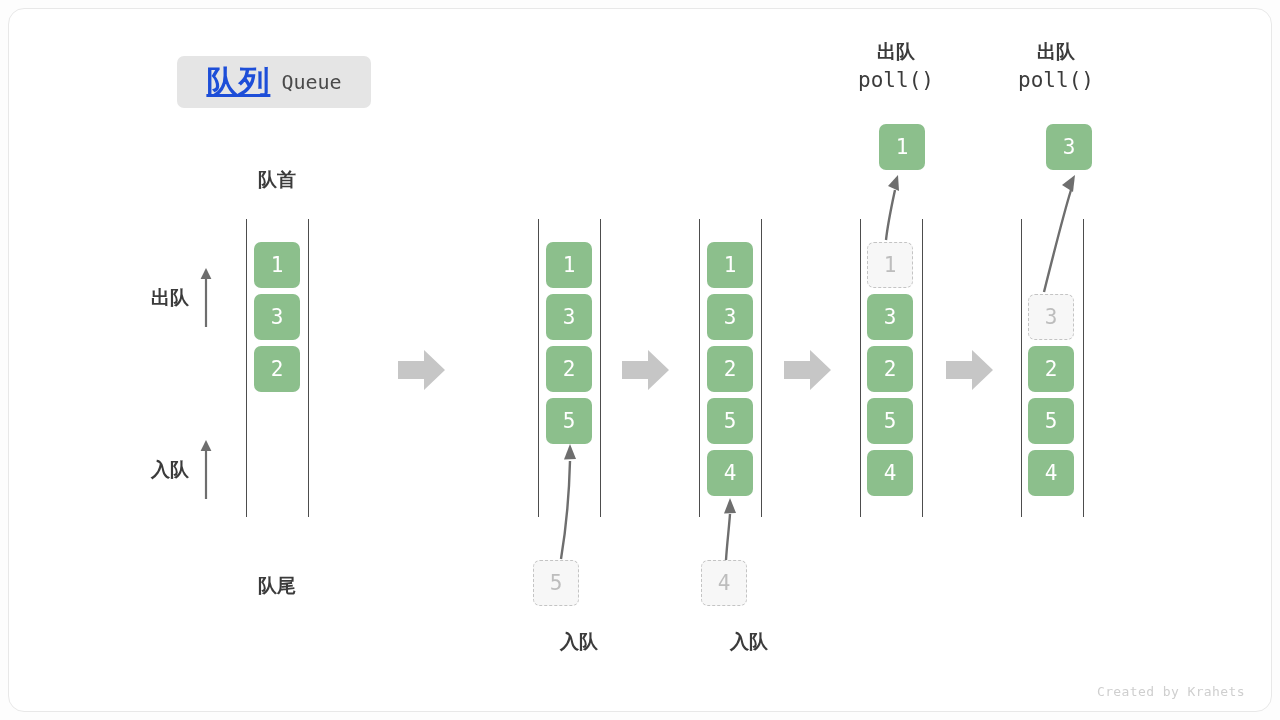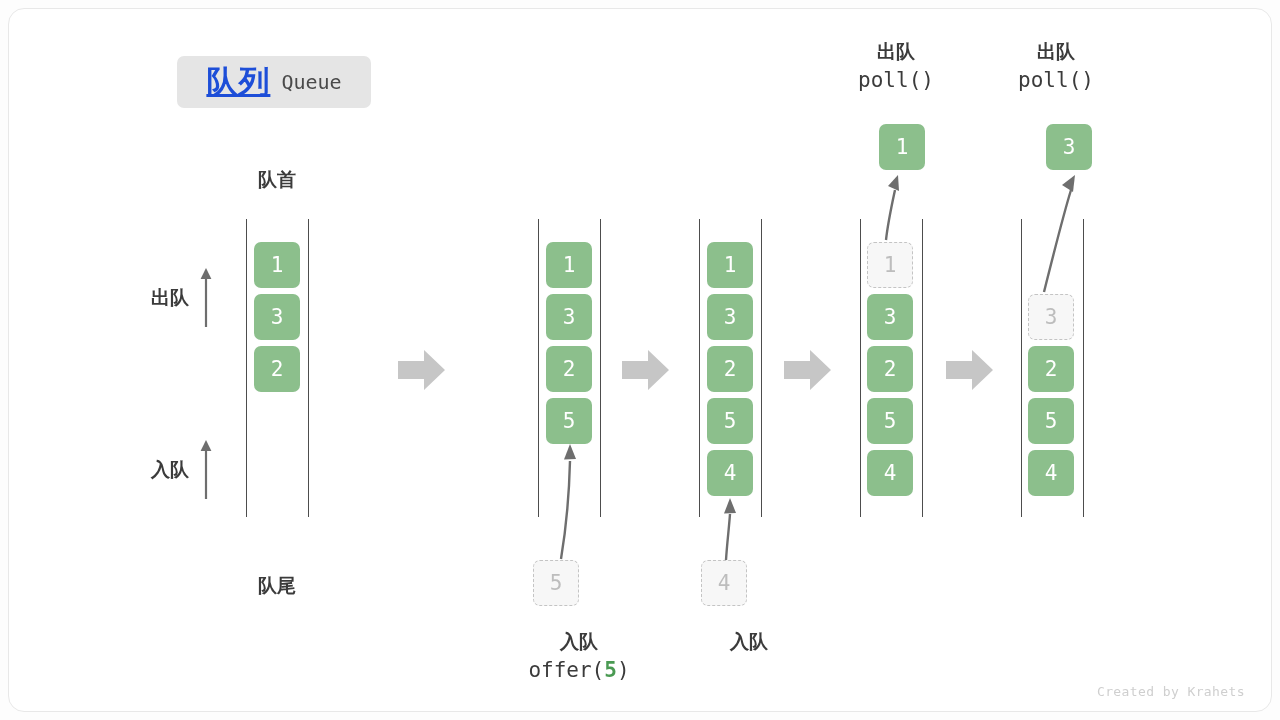--- a/index.html
+++ b/index.html
@@ -144,21 +144,20 @@
 
   <div class="abs box ghost" style="left:524px;top:551px;">5</div>
 
   <svg class="abs" style="left:530px;top:430px;width:50px;height:125px;" viewBox="0 0 50 125">
     <path d="M22,120 C26,96 30,62 31,22" stroke="#6e6e6e" stroke-width="2.4" fill="none"></path>
     <polygon points="31,5 37,20 25,20.6" fill="#6e6e6e"></polygon>
   </svg>
 
   <div class="abs op-caption" style="left:460px;top:620px;width:220px;">
     <div class="cn">入队</div>
-    <div class="code"><span>offer(</span><span class="arg">5</span><span>)</span></div>
   </div>
 
   <svg class="abs step-arrow" style="left:613px;top:338px;" viewBox="0 0 48 46">
     <polygon points="0,14 26,14 26,3 47,23 26,43 26,32 0,32" fill="#c6c6c6"></polygon>
   </svg>
 
   <div class="abs rail" style="left:690px;top:210px;height:298px;"></div>
   <div class="abs rail" style="left:752px;top:210px;height:298px;"></div>
 
   <div class="abs box solid" style="left:698px;top:233px;">1</div>

